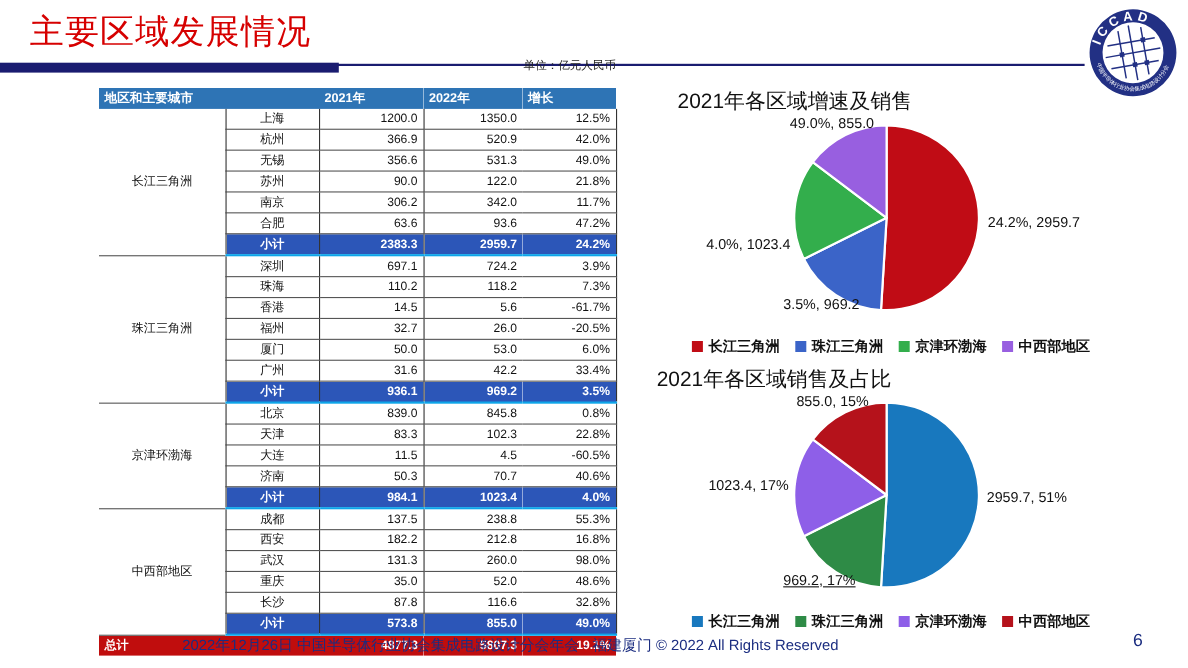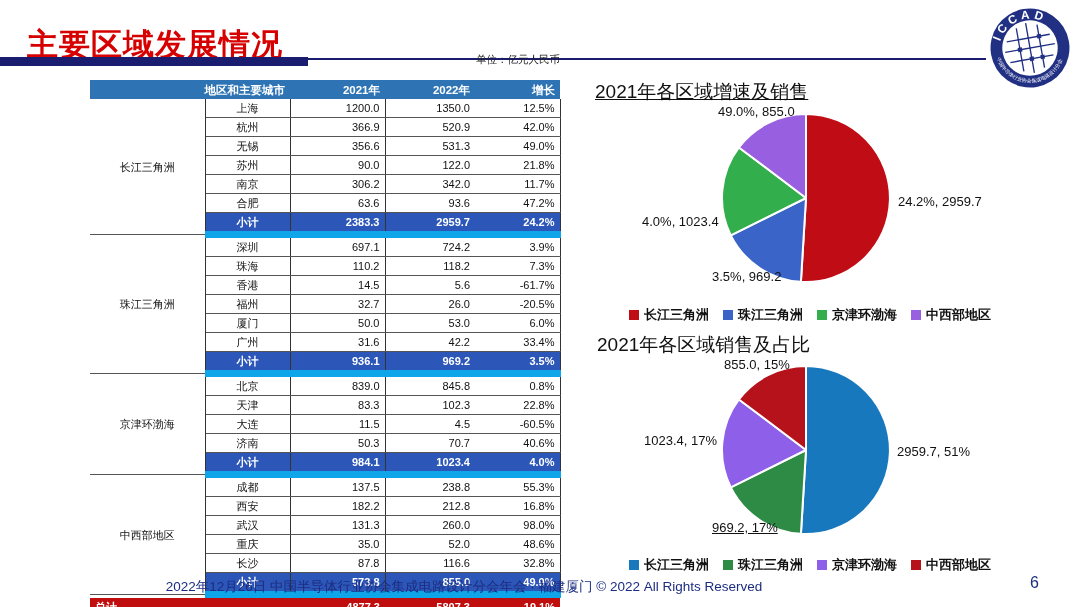--- a/index.html
+++ b/index.html
@@ -1,38 +1,38 @@
 <!DOCTYPE html>
 <html><head>
 <meta charset="utf-8">
 <style>
   html,body{margin:0;padding:0;}
   body{width:1080px;height:607px;background:#ffffff;font-family:"Liberation Sans","DejaVu Sans",sans-serif;position:relative;overflow:hidden;}
   .abs{position:absolute;}
   
-  .slide-title{left:27px;top:24px;font-size:31px;font-weight:bold;color:#d60000;letter-spacing:1px;}
+  .slide-title{left:27px;top:8px;font-size:31px;font-weight:normal;color:#d60000;letter-spacing:1px;}
   .bar-thick{left:0;top:57px;width:308px;height:9px;background:#1a1c70;}
   .bar-thin{left:300px;top:58px;width:686px;height:2px;background:#1a1c70;}
   .unit-label{top:53px;right:520px;font-size:10.5px;color:#222;}
   
   .rt{left:90px;top:80px;border-collapse:collapse;table-layout:fixed;font-size:11px;color:#111;}
   .rt th,.rt td{padding:0 5px;height:18px;line-height:18px;overflow:hidden;white-space:nowrap;}
-  .rt thead th{background:#2e74b5;color:#fff;font-weight:bold;text-align:right;height:19px;font-size:11.5px;}
+  .rt thead th{background:#2e74b5;color:#fff;font-weight:bold;text-align:left;height:19px;font-size:11.5px;}
   .rt td{border-bottom:1px solid #555;}
   .rt td.region{border-right:1px solid #333;text-align:center;background:#fff;}
   .rt td.city{border-right:1px solid #333;text-align:center;}
   .rt td.num{text-align:right;}
   .rt td.c1{border-right:1px solid #333;}
   .rt td.c3{border-right:1px solid #333;}
-  .rt tr.subtotal td{background:#2c56b8;color:#fff;font-weight:bold;border-bottom:7px solid #0ea5e9;}
+  .rt tr.subtotal td{background:#2c56b8;color:#fff;font-weight:bold;border-bottom:2px solid #0ea5e9;}
   .rt tr.total td{background:#c00d0d;color:#fff;font-weight:bold;border-bottom:none;border-right:none;}
   .rt tr.total td.tlabel{text-align:left;}
   
   .chart-title{font-size:19px;color:#111;font-weight:500;}
-  .ct1{left:595px;top:79px;text-decoration:underline;}
+  .ct1{left:616px;top:79px;}
   .ct2{left:597px;top:332px;}
   .pie{width:200px;height:200px;}
   .pie1{left:706px;top:98px;}
   .pie2{left:706px;top:350px;}
   .dlabel{font-size:13px;color:#111;white-space:nowrap;}
   .legend{left:575px;width:470px;display:flex;justify-content:center;gap:14px;align-items:center;}
   .lg1{top:306px;}
   .lg2{top:556px;}
   .legend-item{display:flex;align-items:center;gap:5px;}
   .swatch{width:10px;height:10px;display:inline-block;}

